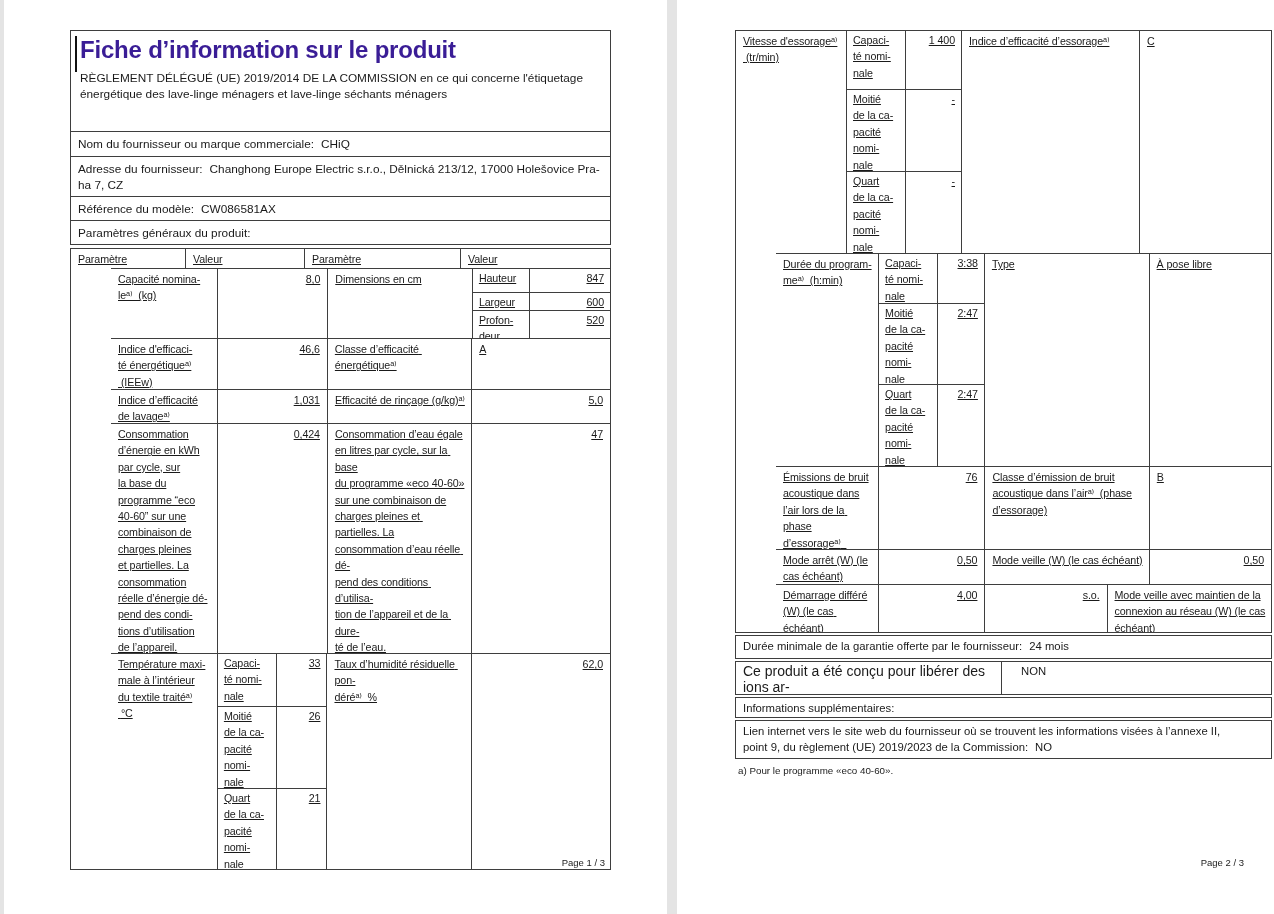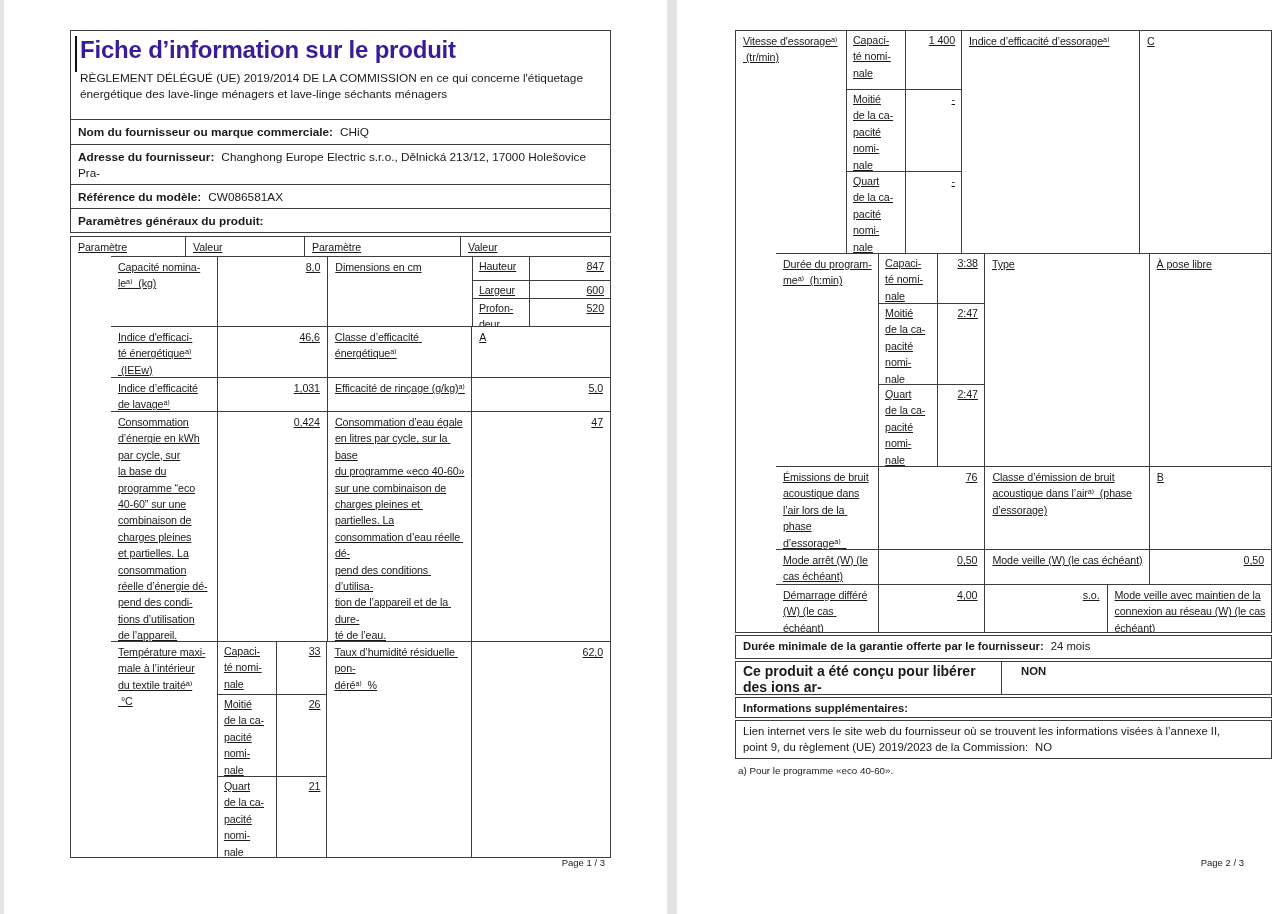--- a/index.html
+++ b/index.html
@@ -12,29 +12,29 @@
   .strip{position:absolute;top:0;bottom:0;background:#e4e4e4;}
   .strip.left{left:0;width:4px;}
   .strip.mid{left:667px;width:10px;}
   .page{position:absolute;top:0;bottom:0;background:#fff;}
   .p1{left:4px;width:663px;}
   .p2{left:677px;width:597px;}
   .c1wrap{position:absolute;left:66px;top:30px;width:541px;}
   .c2wrap{position:absolute;left:58px;top:30px;width:537px;}
 
   
-  .titlebox{position:relative;border:1px solid #3e3e3e;height:90px;box-sizing:border-box;padding:2px 8px 0 5px;}
+  .titlebox{position:relative;border:1px solid #3e3e3e;height:102px;box-sizing:border-box;padding:2px 8px 0 5px;}
   .doctitle{font-size:24px;font-weight:bold;color:#3a1d96;letter-spacing:-0.2px;line-height:34px;padding-left:4px;}
   .cursor{position:absolute;left:4px;top:5px;width:2px;height:36px;background:#111;}
   .reg{font-size:11.8px;line-height:16px;margin-top:3px;padding-left:4px;}
 
   
   .hrow{border:1px solid #3e3e3e;box-sizing:border-box;margin-top:-1px;padding:4px 7px 0 7px;font-size:11.8px;line-height:16px;overflow:hidden;}
   .h26{height:26px}.h41{height:41px}.h25{height:25px}
-  .b{font-weight:bold}
+  .b{font-weight:normal}
   .hv{margin-left:7px}
   .gap3{height:3px}
 
   
   .dtable{border:1px solid #3e3e3e;box-sizing:border-box;}
   .t{font-size:10.7px;line-height:16.4px;letter-spacing:-0.1px;}
   .trow{display:flex;box-sizing:border-box;}
   .trow + .trow{border-top:1px solid #3e3e3e;margin-left:40px;}
   .cell{box-sizing:border-box;overflow:hidden;padding:2px 5px 0 7px;text-decoration:underline;}
   .cell + .cell{border-left:1px solid #3e3e3e;}

